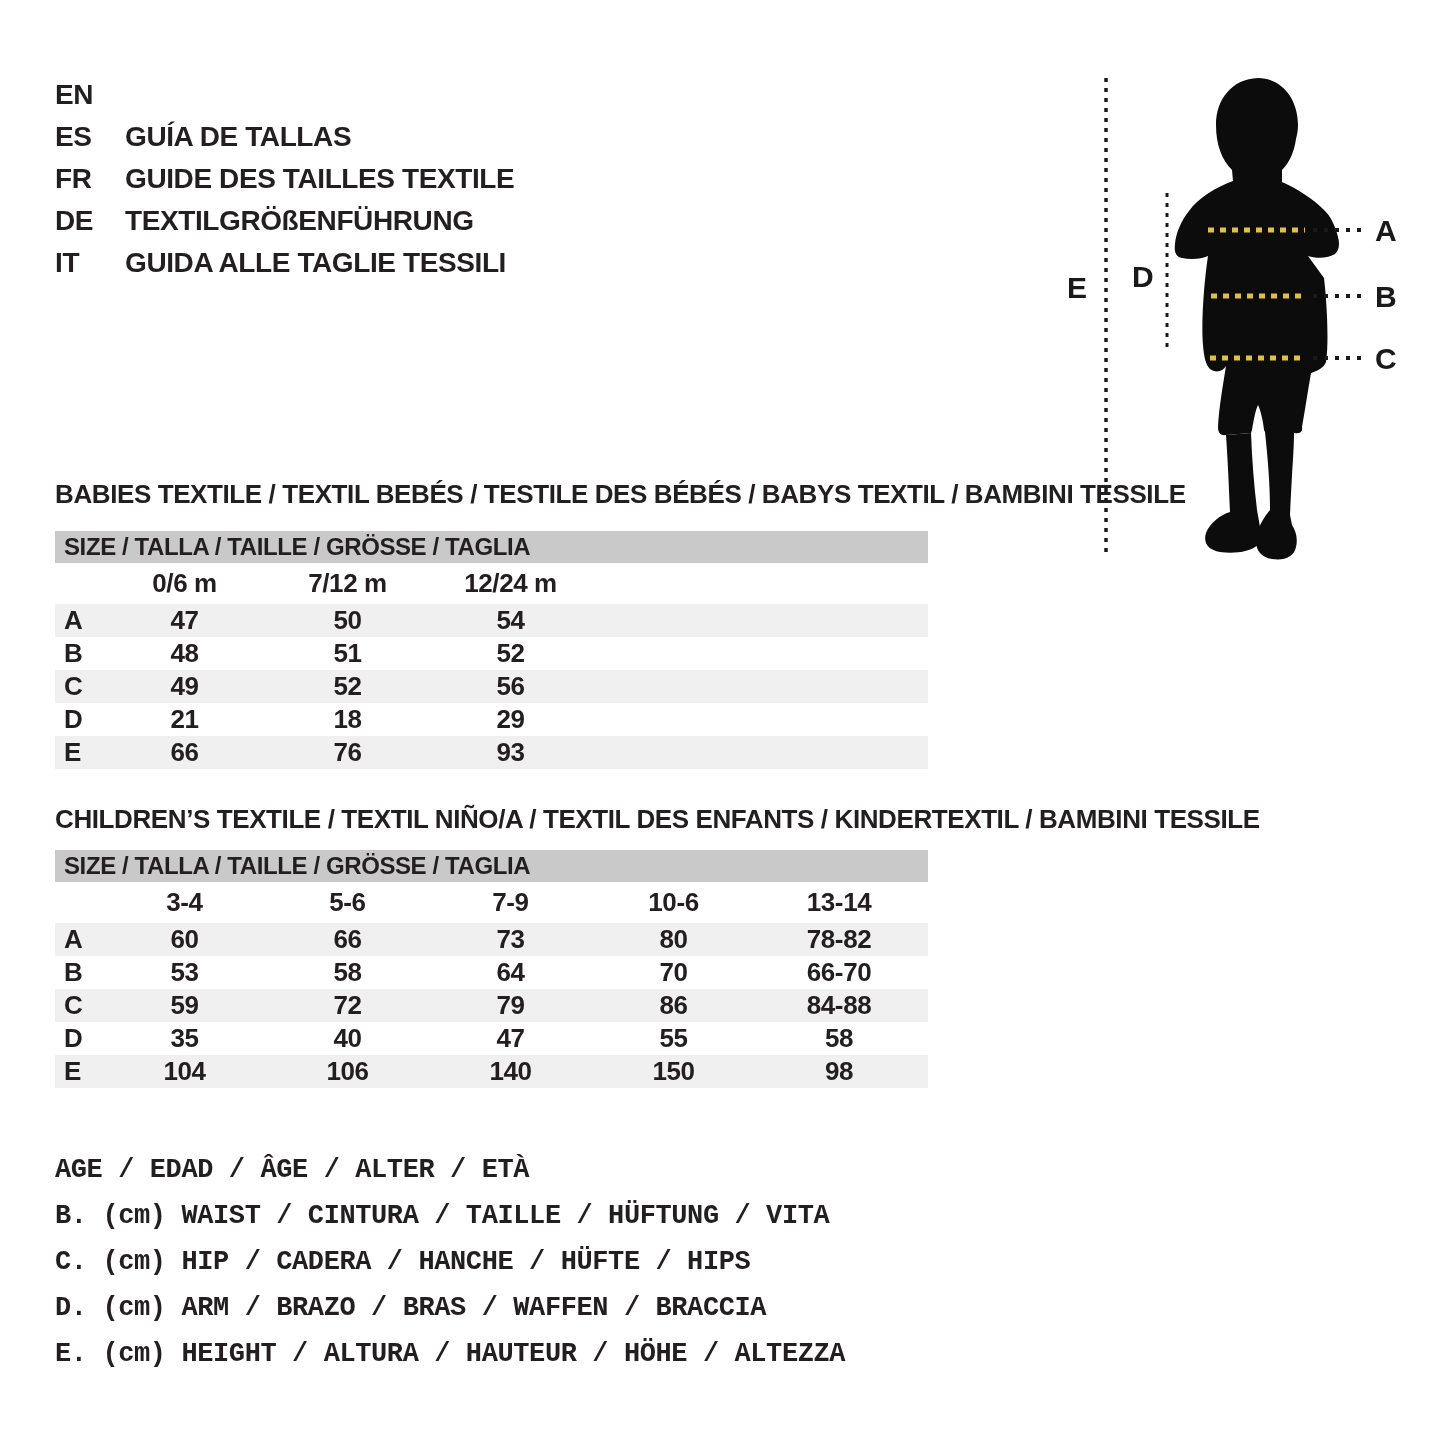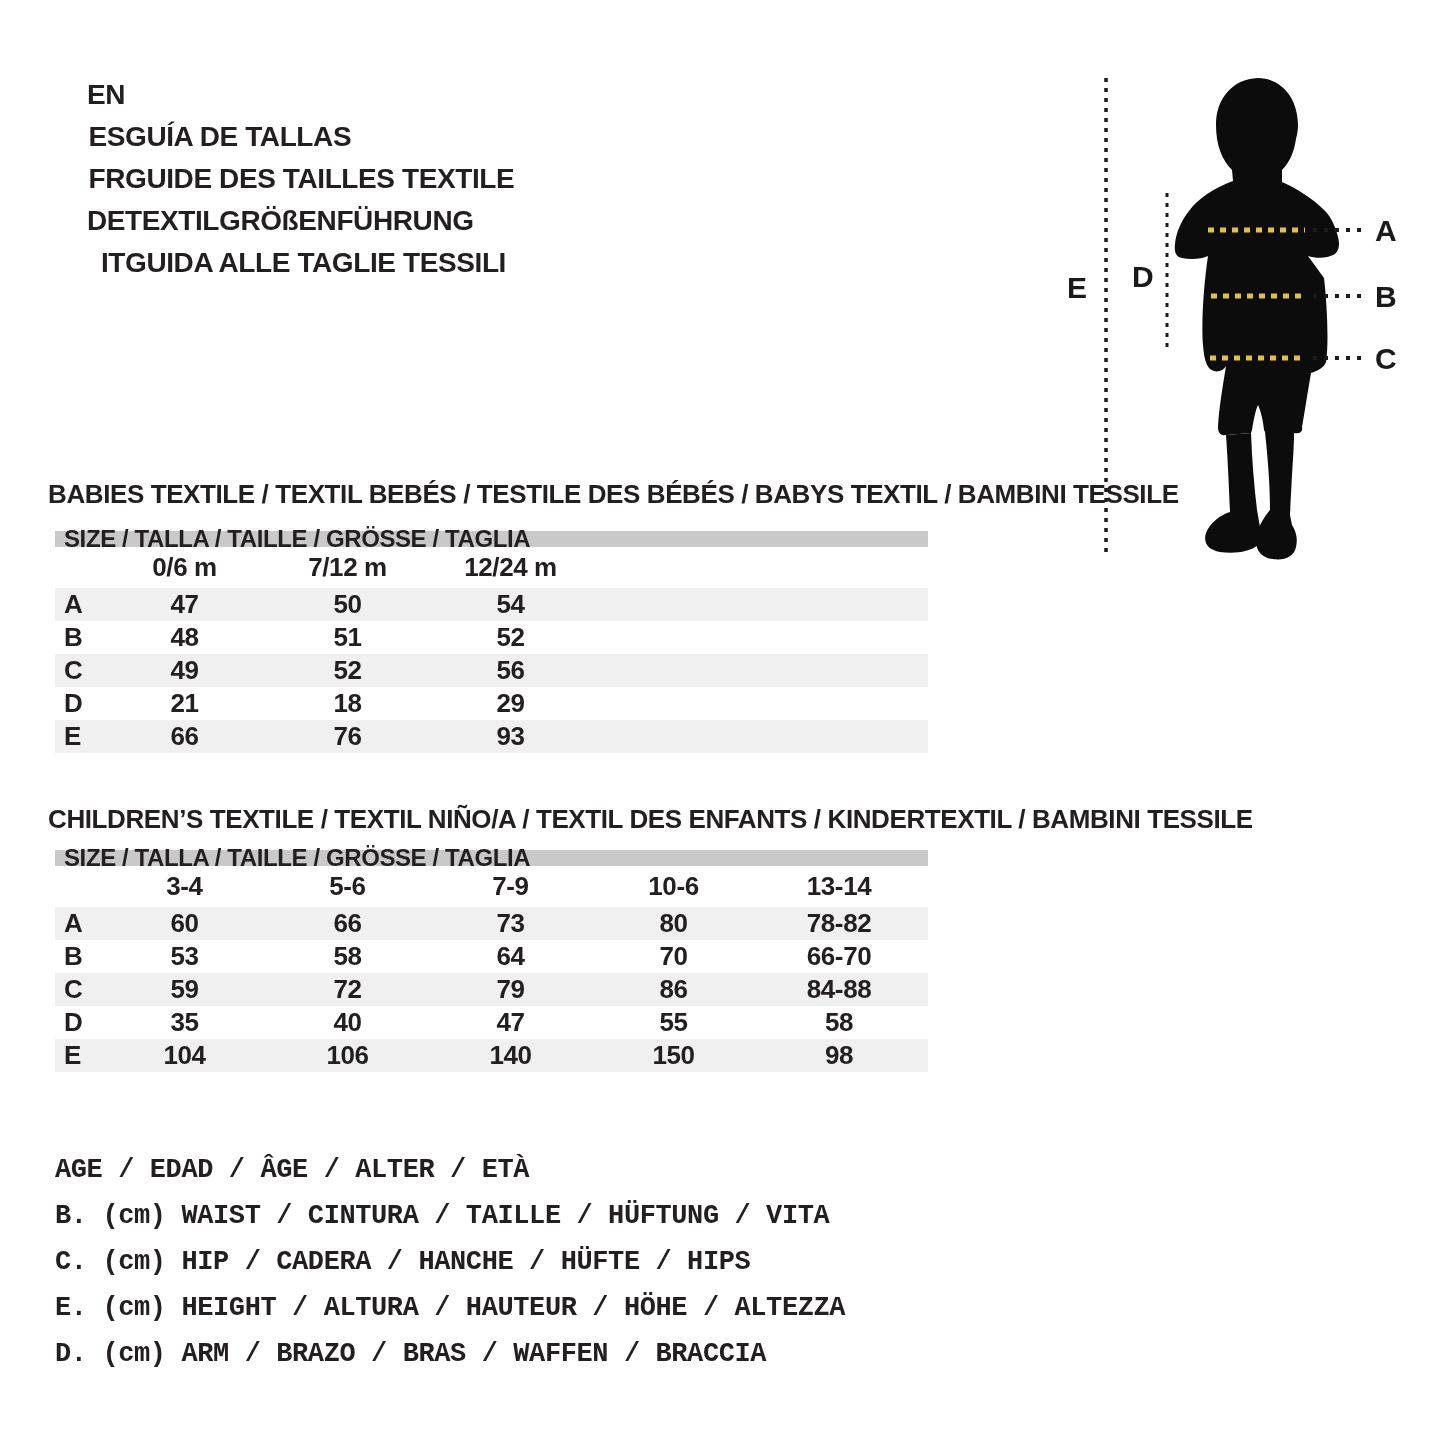--- a/index.html
+++ b/index.html
@@ -7,33 +7,33 @@
     position:relative;
     width:1445px;height:1445px;
     background:#ffffff;
     font-family:"Liberation Sans",sans-serif;
     color:#231f20;
     overflow:hidden;
   }
   
   .lang-list{position:absolute;left:55px;top:74px;}
   .lang-row{height:42px;display:flex;align-items:center;font-size:28px;font-weight:700;letter-spacing:-0.4px;}
-  .lang-code{width:70px;flex:0 0 70px;text-align:right;}
+  .lang-code{width:70px;flex:0 0 70px;}
   
   .figure{position:absolute;left:1055px;top:70px;width:390px;height:505px;}
   .figure text{font-family:"Liberation Sans",sans-serif;font-weight:700;font-size:30px;fill:#1a1a1a;}
   
-  .section-title{position:absolute;left:48px;font-size:26px;font-weight:700;letter-spacing:-0.4px;white-space:nowrap;}
+  .section-title{position:absolute;left:55px;font-size:26px;font-weight:700;letter-spacing:-0.4px;white-space:nowrap;}
   .title-babies{top:479px;}
   .title-children{top:804px;}
   
   .table{position:absolute;left:55px;width:873px;}
   .table-babies{top:531px;}
   .table-children{top:850px;}
-  .size-bar{height:16px;background:#c9c9ca;display:flex;align-items:center;padding-left:9px;box-sizing:border-box;font-size:24px;font-weight:700;letter-spacing:-0.4px;}
+  .size-bar{height:32px;background:#c9c9ca;display:flex;align-items:center;padding-left:9px;box-sizing:border-box;font-size:24px;font-weight:700;letter-spacing:-0.4px;}
   .grid-b{display:grid;grid-template-columns:48px 163px 163px 163px auto;}
   .grid-c{display:grid;grid-template-columns:48px 163px 163px 163px 163px 168px auto;}
   .col-row{height:41px;align-items:center;font-size:26px;font-weight:700;letter-spacing:-0.4px;}
   .data-row{height:33px;align-items:center;font-size:26px;font-weight:700;letter-spacing:-0.4px;}
   .striped{background:#f0f0f1;}
   .cell{text-align:center;}
   .cell.letter{text-align:left;padding-left:9px;}
   
   .legend{position:absolute;left:55px;top:1147px;font-family:Liberation Mono, monospace;}
   .legend-line{height:46px;display:flex;align-items:center;font-size:27px;font-weight:700;letter-spacing:-0.4px;white-space:nowrap;}
@@ -251,17 +251,17 @@
       <span class="cell">150</span>
       <span class="cell">98</span>
       <span class="cell"></span>
     </div>
   </div>
 
   <div class="legend">
     <div class="legend-line">AGE / EDAD / ÂGE / ALTER / ETÀ</div>
     <div class="legend-line">B. (cm) WAIST / CINTURA / TAILLE / HÜFTUNG / VITA</div>
     <div class="legend-line">C. (cm) HIP / CADERA / HANCHE / HÜFTE / HIPS</div>
+    <div class="legend-line">D. (cm) ARM / BRAZO / BRAS / WAFFEN / BRACCIA</div>
     <div class="legend-line">E. (cm) HEIGHT / ALTURA / HAUTEUR / HÖHE / ALTEZZA</div>
-    <div class="legend-line">D. (cm) ARM / BRAZO / BRAS / WAFFEN / BRACCIA</div>
   </div>
 
 </div>
 
 </body></html>

